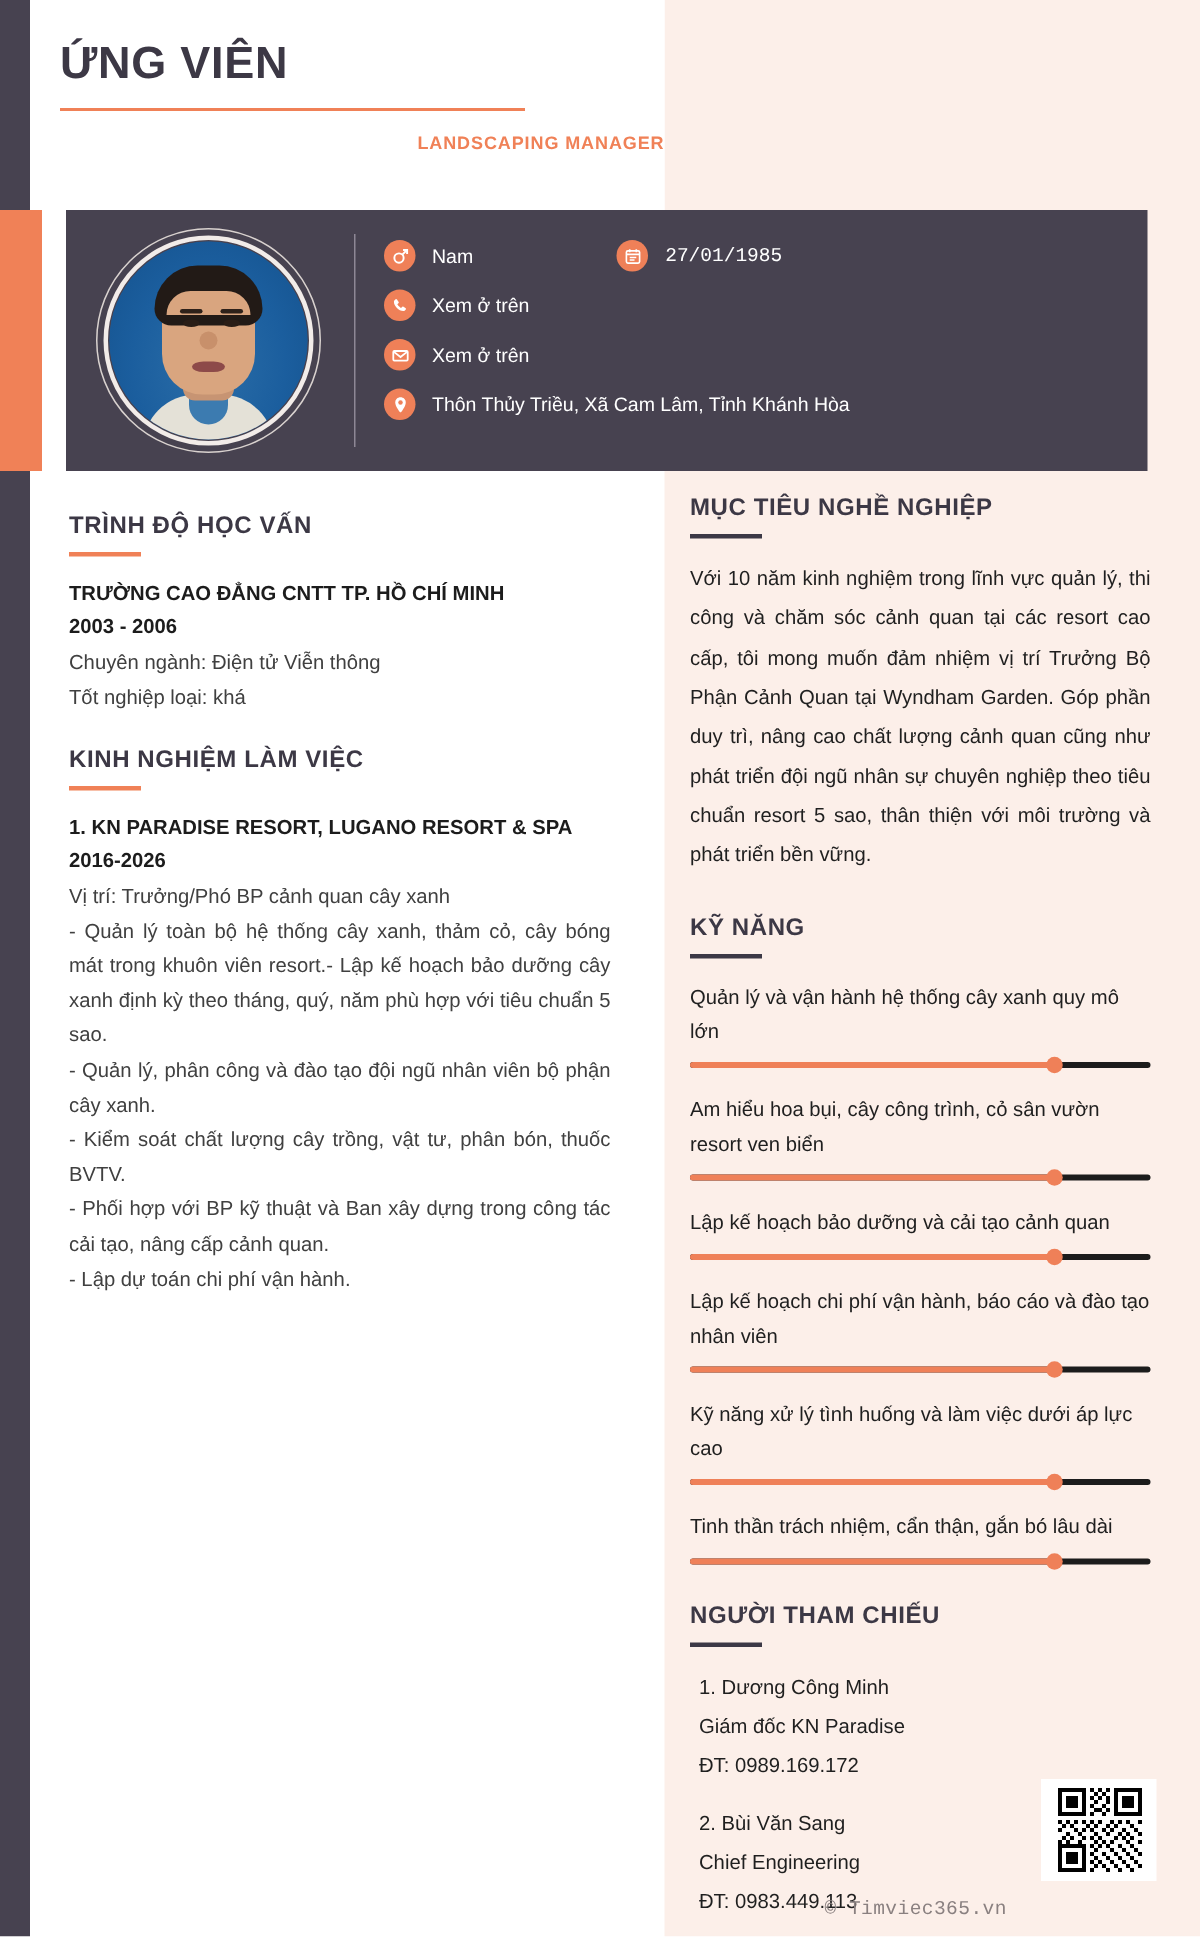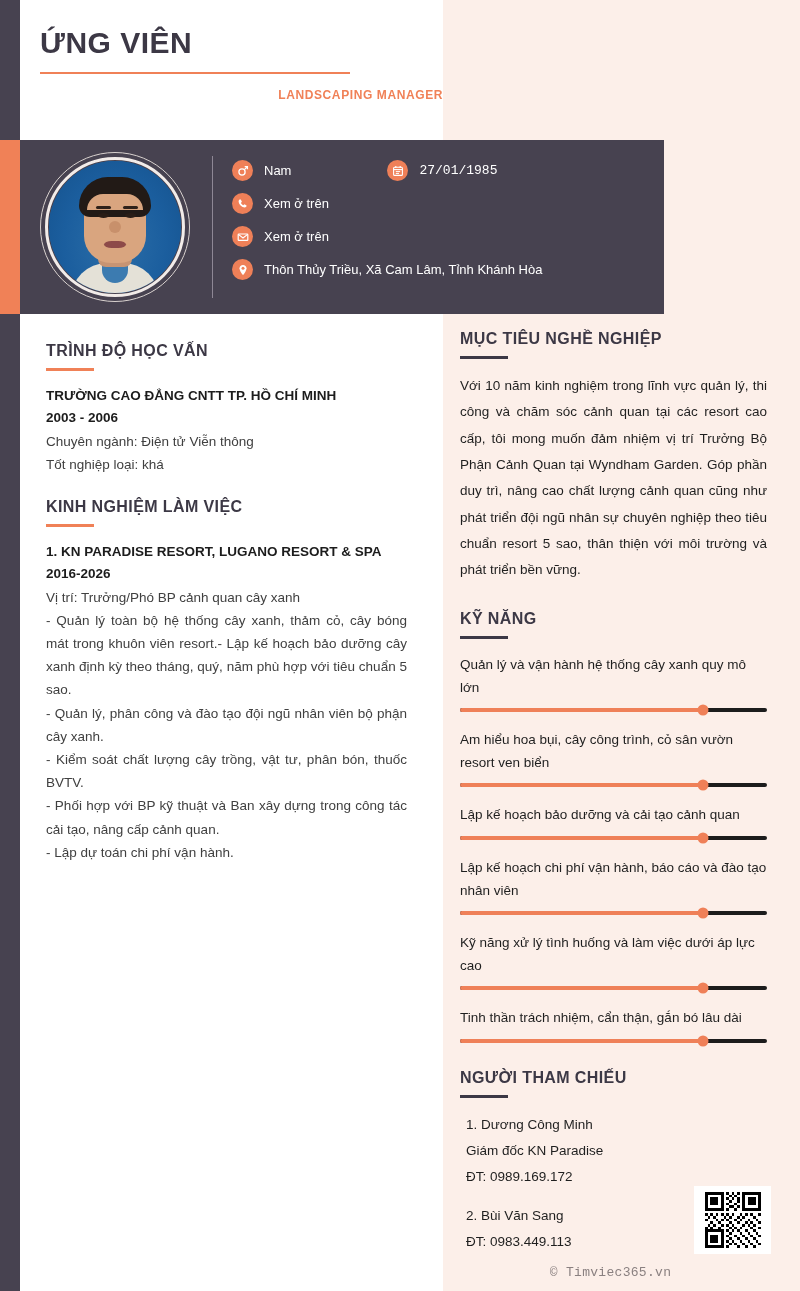--- a/index.html
+++ b/index.html
@@ -39,21 +39,21 @@
   }
   .name-rule {
     width: 310px; height: 2px; background: #f08157; margin: 13px 0 14px 0;
   }
   .job-title {
     font-size: 12px; font-weight: bold; color: #f08157; letter-spacing: .6px; text-align: right;
   }
 
   
   .contact-band {
-    position: absolute; left: 20px; top: 140px; width: 644px; height: 174px;
+    position: absolute; left: 44px; top: 140px; width: 721px; height: 174px;
     background: #474250;
   }
   .avatar-wrap {
     position: absolute; left: 20px; top: 12px; width: 150px; height: 150px;
   }
   .avatar-ring {
     position: absolute; inset: 0; border-radius: 50%;
     border: 1.5px solid #d9d2cf;
   }
   .avatar-ring2 {
@@ -395,20 +395,21 @@
       <div class="sec-rule-dark"></div>
 
       <div class="ref-block">
         <div class="ref-line">1. Dương Công Minh</div>
         <div class="ref-line">Giám đốc KN Paradise</div>
         <div class="ref-line">ĐT: 0989.169.172</div>
       </div>
 
       <div class="ref-block">
         <div class="ref-line">2. Bùi Văn Sang</div>
+        <div class="ref-line">Chief Engineering</div>
         <div class="ref-line">ĐT: 0983.449.113</div>
       </div>
     </div>
 
   </div>
 
   <div class="qr">
     <svg width="60" height="56" viewBox="0 0 21 21" shape-rendering="crispEdges">
       <rect width="21" height="21" fill="#fff"></rect>
       <g fill="#000">

